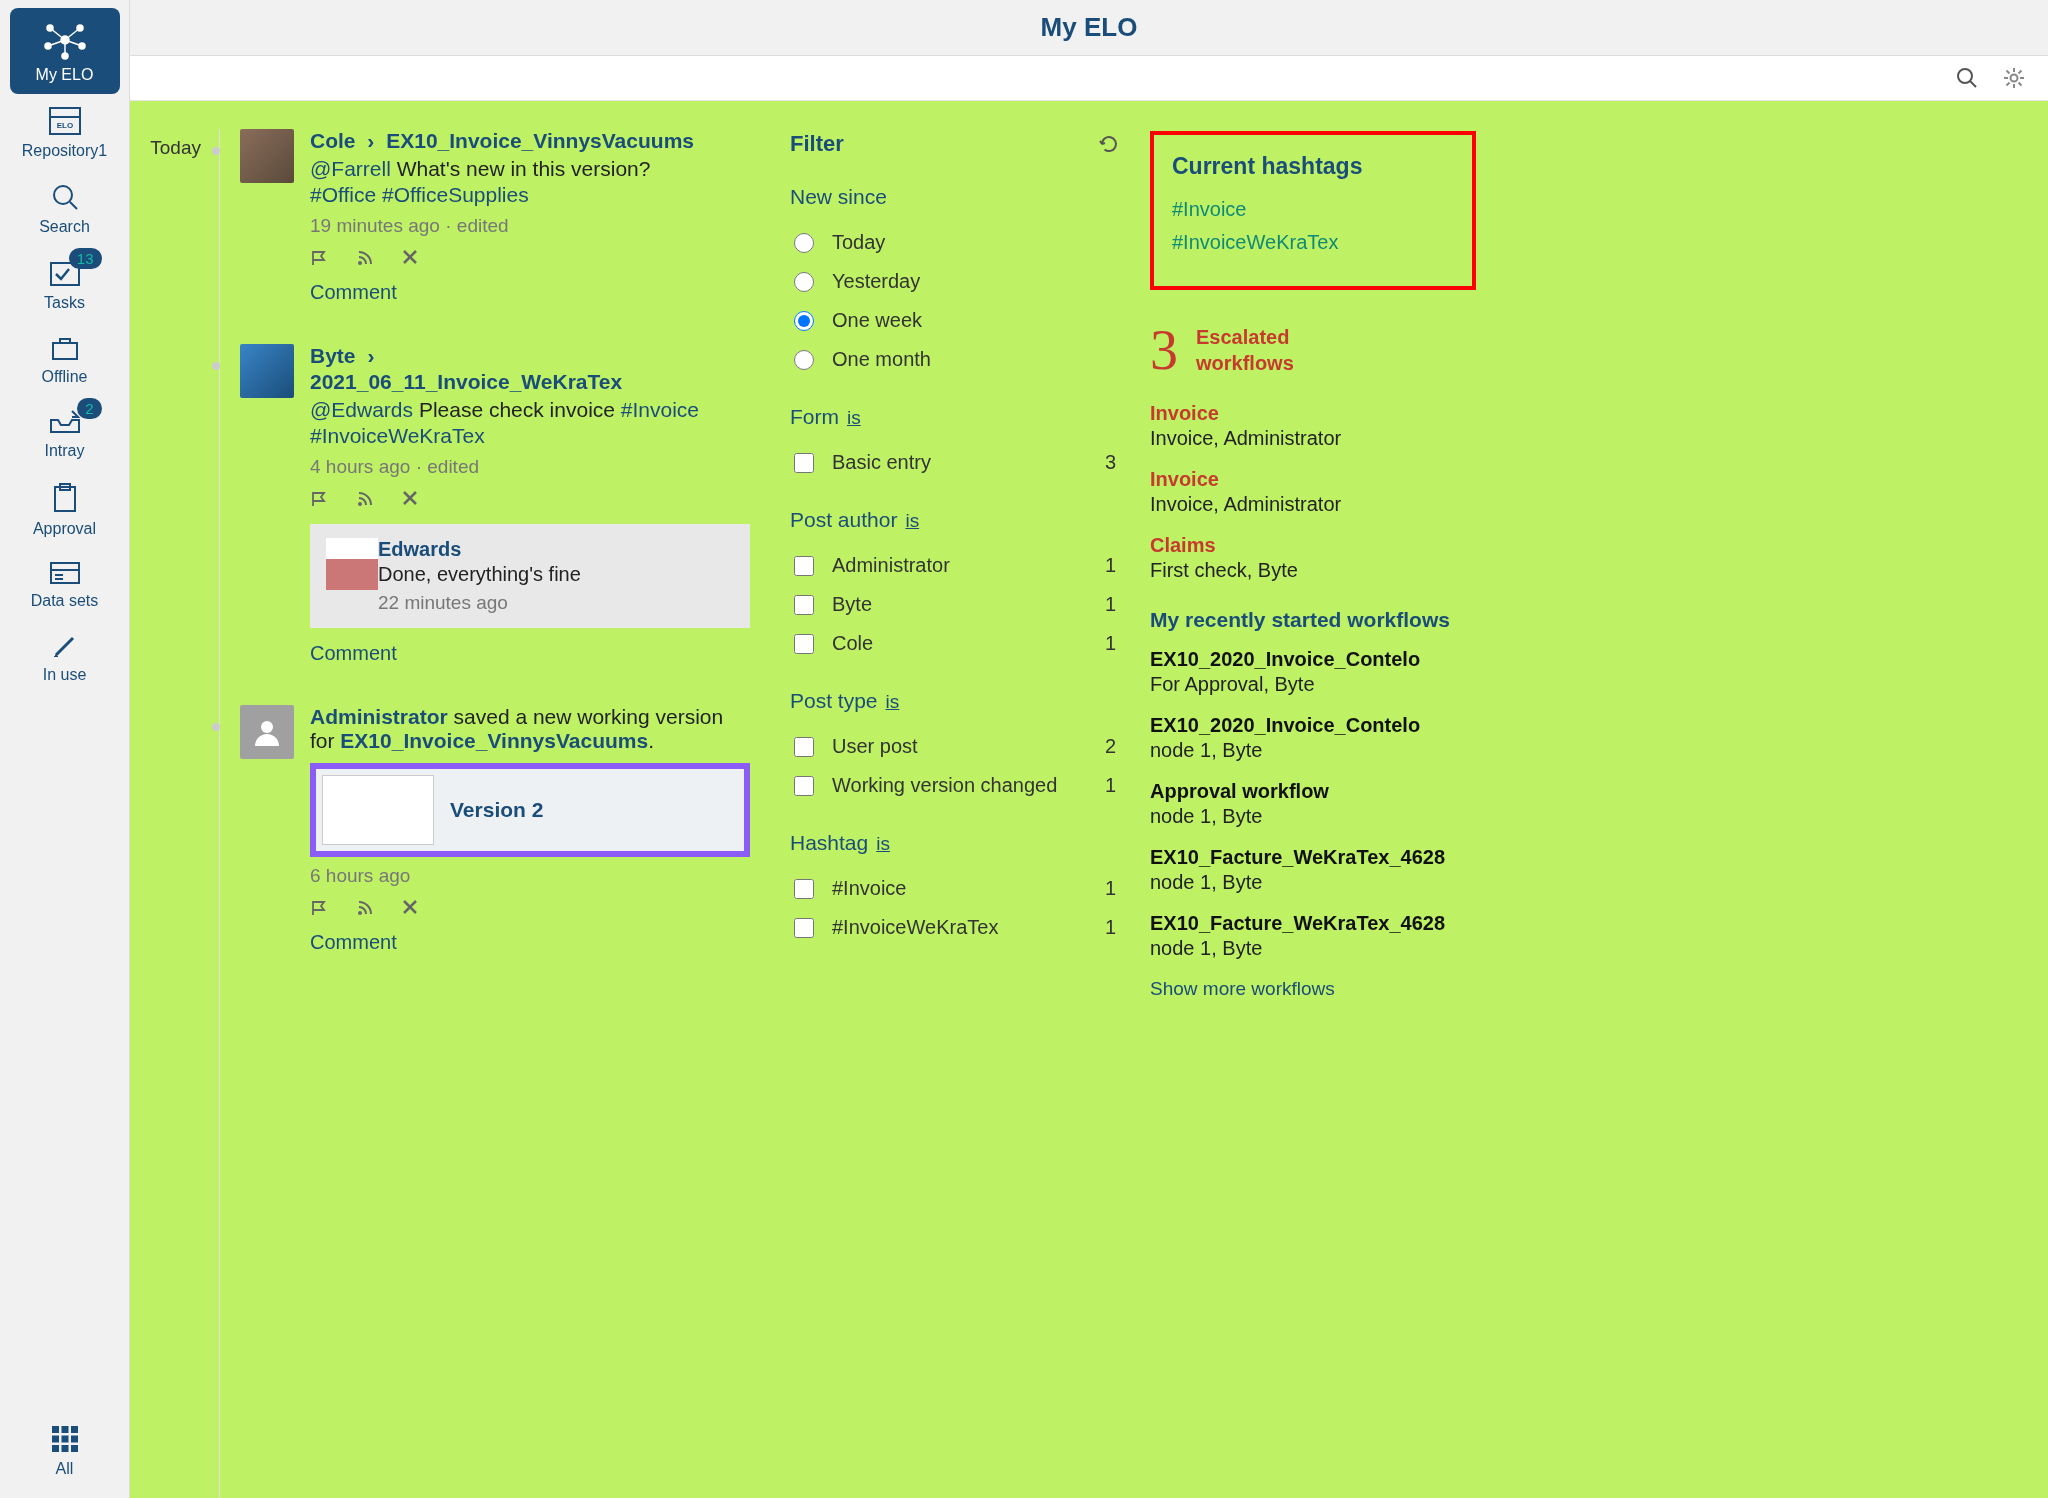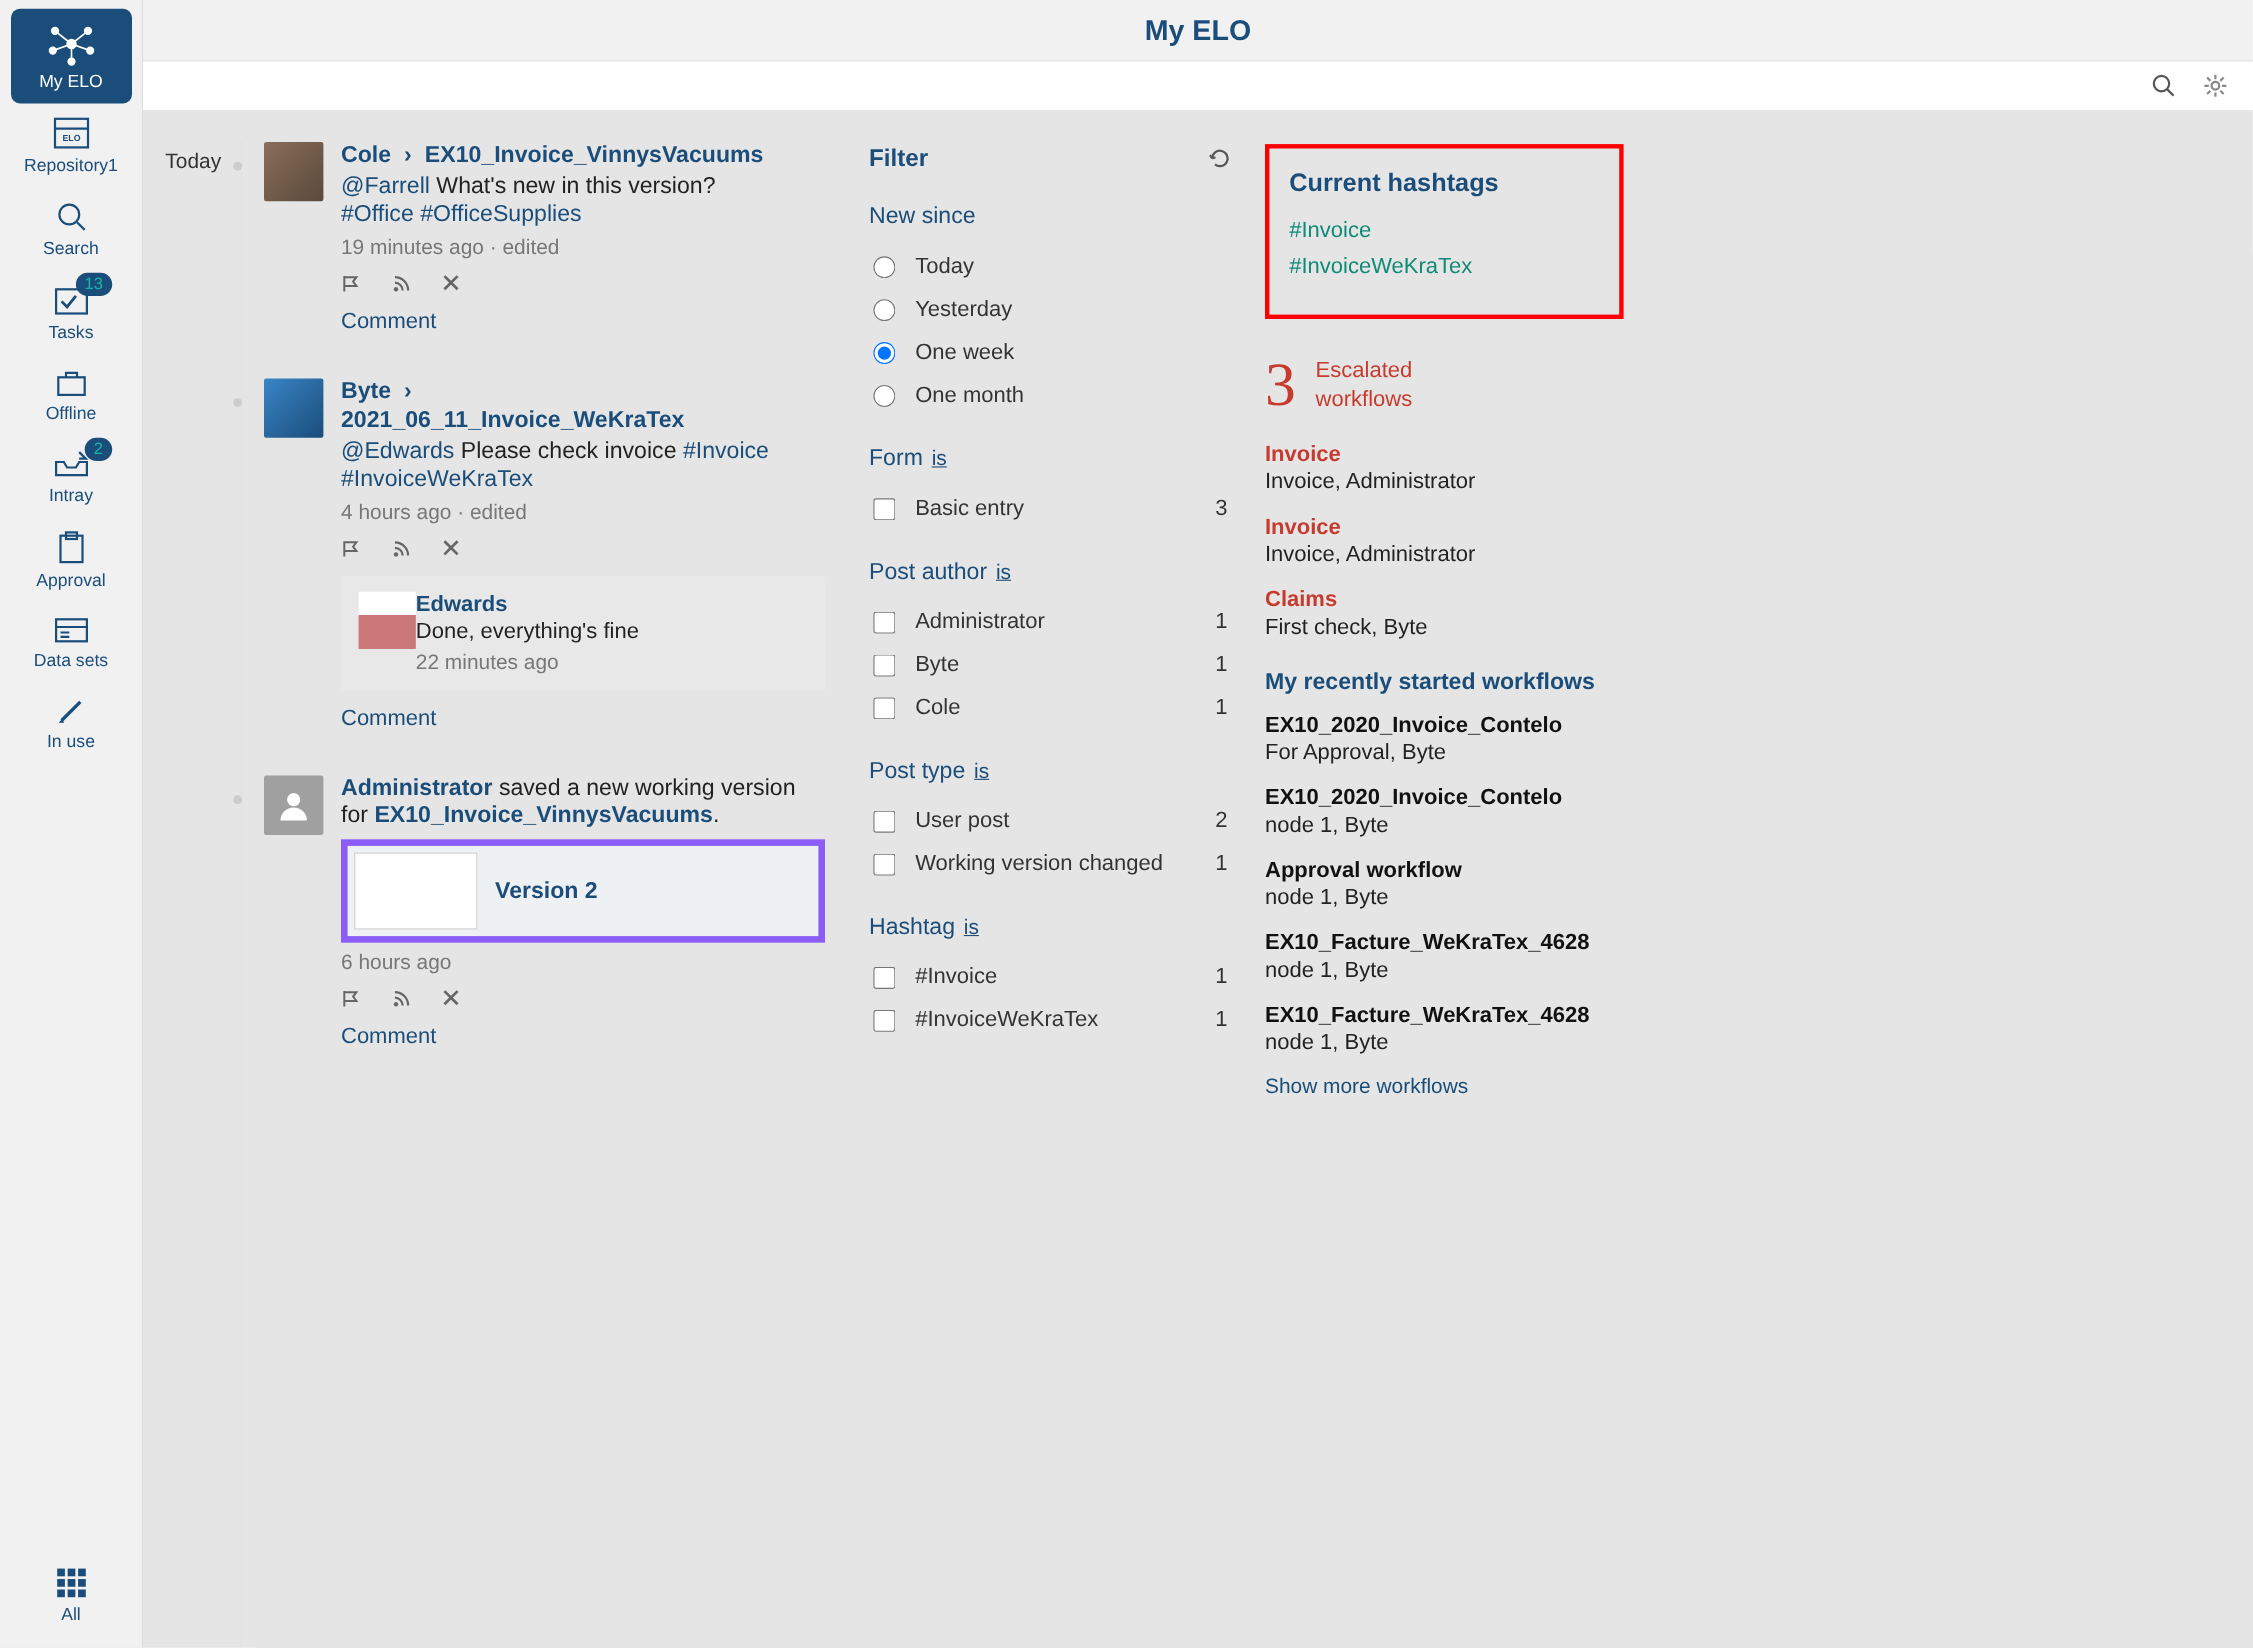--- a/index.html
+++ b/index.html
@@ -63,21 +63,21 @@
 .toolbar {
   background: #fff;
   display: flex;
   justify-content: flex-end;
   align-items: center;
   padding: 10px 22px;
   border-bottom: 1px solid #e5e5e5;
   gap: 24px;
 }
 .toolbar .ticon { color: #555; cursor: pointer; }
-.content { flex: 1; display: flex; overflow: hidden; background: #e5e5e5; }
+.content { flex: 1; display: flex; overflow: hidden; background: #bef264; }
 .feed-col {
   flex: 1;
   max-width: 640px;
   padding: 28px 20px 0 0;
   display: flex;
 }
 .date-gutter {
   width: 90px;
   padding-top: 8px;
   text-align: right;
@@ -165,21 +165,21 @@
 .filter-section-title .is { text-decoration: underline; margin-left: 8px; font-size: 19px; }
 .radio-row, .check-row { display: flex; align-items: center; gap: 18px; padding: 8px 4px; }
 .radio-row input, .check-row input { width: 20px; height: 20px; }
 .check-row .count { margin-left: auto; color: #333; }
 .right-col { width: 360px; padding: 30px 24px 0 10px; }
 .hashtags-box { border: 4px solid #f00; padding: 18px 18px 22px 18px; margin-bottom: 28px; }
 .hashtags-box .htitle { color: #1a4d7a; font-weight: 700; font-size: 23px; margin-bottom: 18px; }
 .hashtags-box .htag { color: #0f8a76; font-size: 20px; margin-bottom: 10px; cursor: pointer; }
 .escalated { display: flex; align-items: center; gap: 18px; margin-bottom: 20px; }
 .escalated .big3 { font-size: 56px; color: #c73a2e; font-weight: 400; font-family: Georgia, serif; }
-.escalated .elabel { color: #c73a2e; font-weight: 400; font-size: 20px; line-height: 1.3; }
+.escalated .elabel { color: #c73a2e; font-weight: 700; font-size: 20px; line-height: 1.3; }
 .wf-item { margin-bottom: 18px; }
 .wf-item .wtitle { color: #c73a2e; font-weight: 700; font-size: 20px; }
 .wf-item .wtitle.black { color: #111; }
 .wf-item .wsub { color: #222; font-size: 20px; margin-top: 2px; }
 .section-title { color: #1a4d7a; font-weight: 700; font-size: 21px; margin: 26px 0 16px 0; }
 .show-more { color: #1a4d7a; cursor: pointer; font-size: 19px; }
 svg { display: block; }
 </style>
 </head>
 <body>

